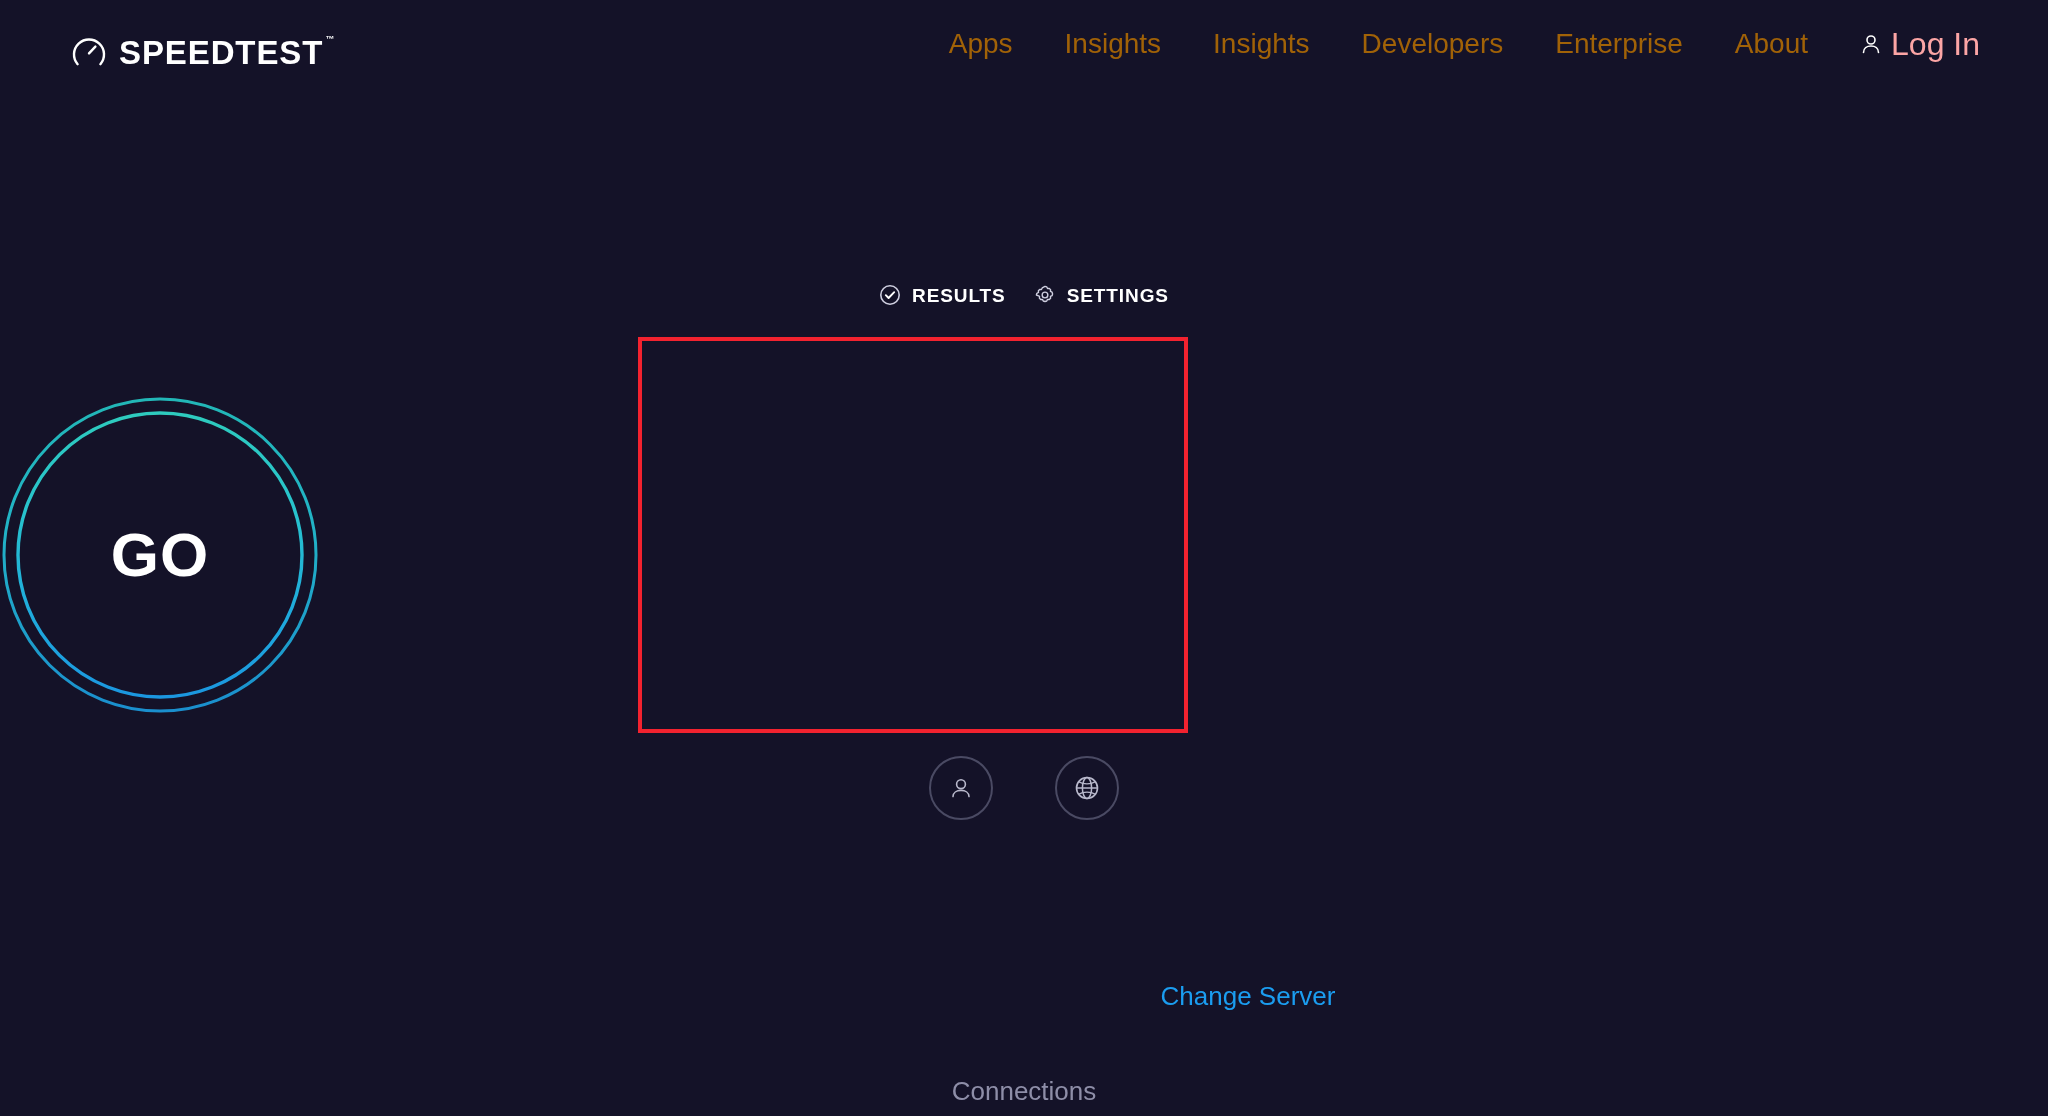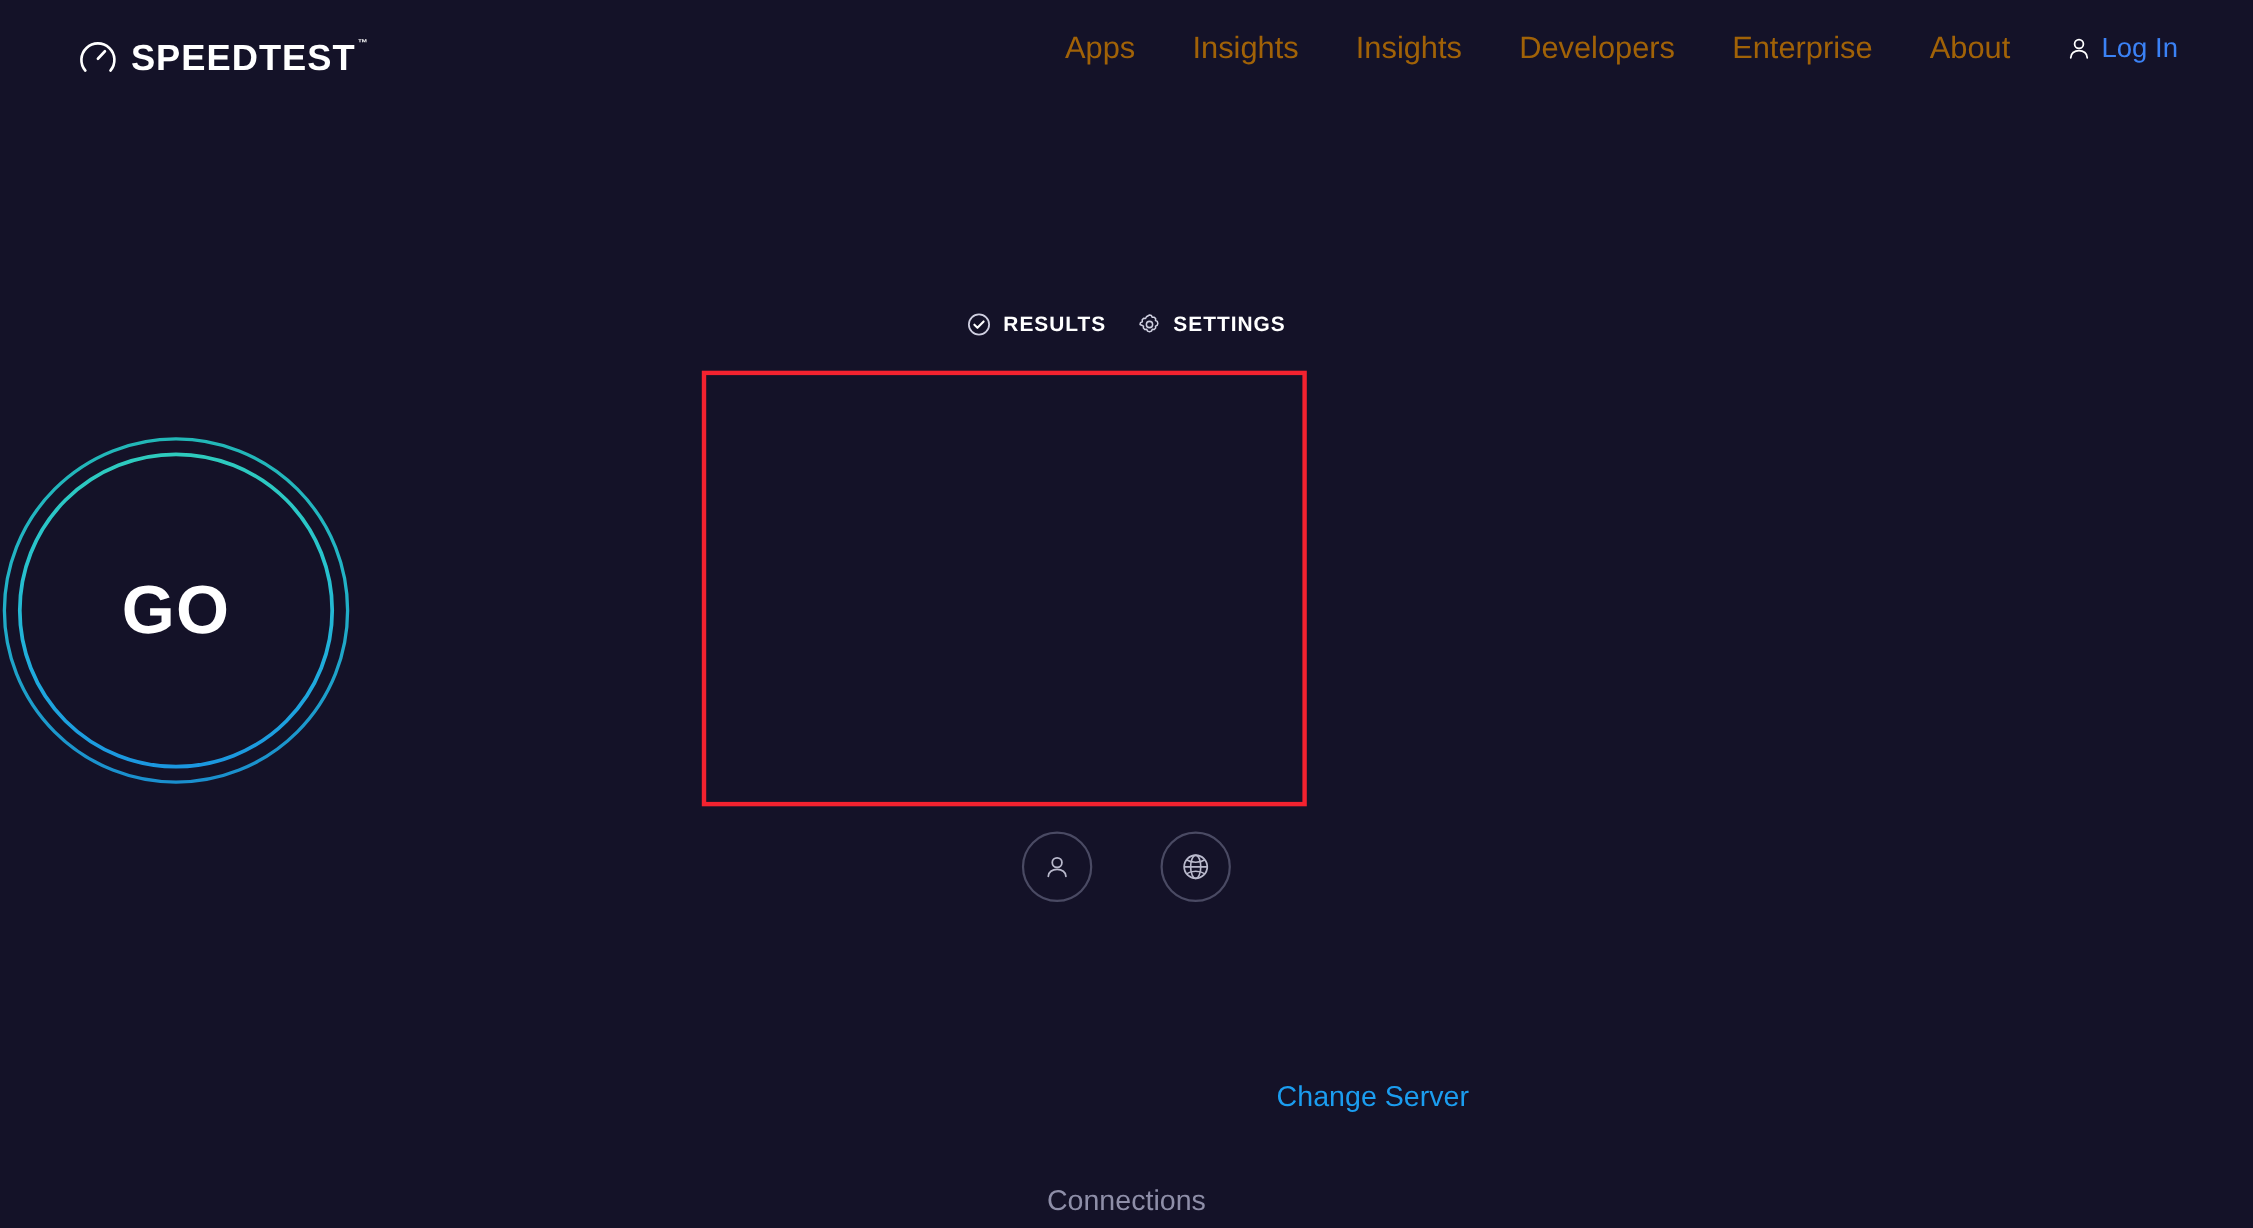--- a/index.html
+++ b/index.html
@@ -69,22 +69,22 @@
     text-decoration: none;
     padding: 8px 26px;
     line-height: 1;
     white-space: nowrap;
     cursor: pointer;
   }
   .nav-login {
     display: flex;
     align-items: center;
     gap: 9px;
-    font-size: 25px;
-    color: #3b82f6;
+    font-size: 32px;
+    color: #fca5a5;
     text-decoration: none;
     padding: 8px 0 8px 26px;
     cursor: pointer;
     white-space: nowrap;
   }
   .nav-login svg { display: block; }
 
   
   .main {
     position: absolute;

